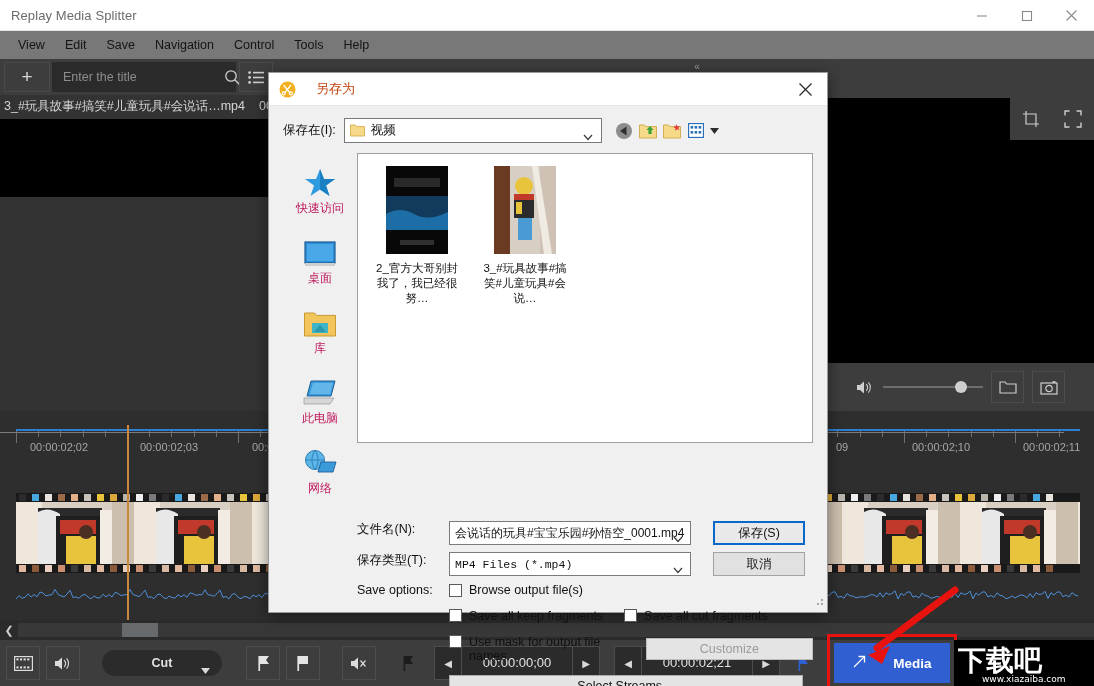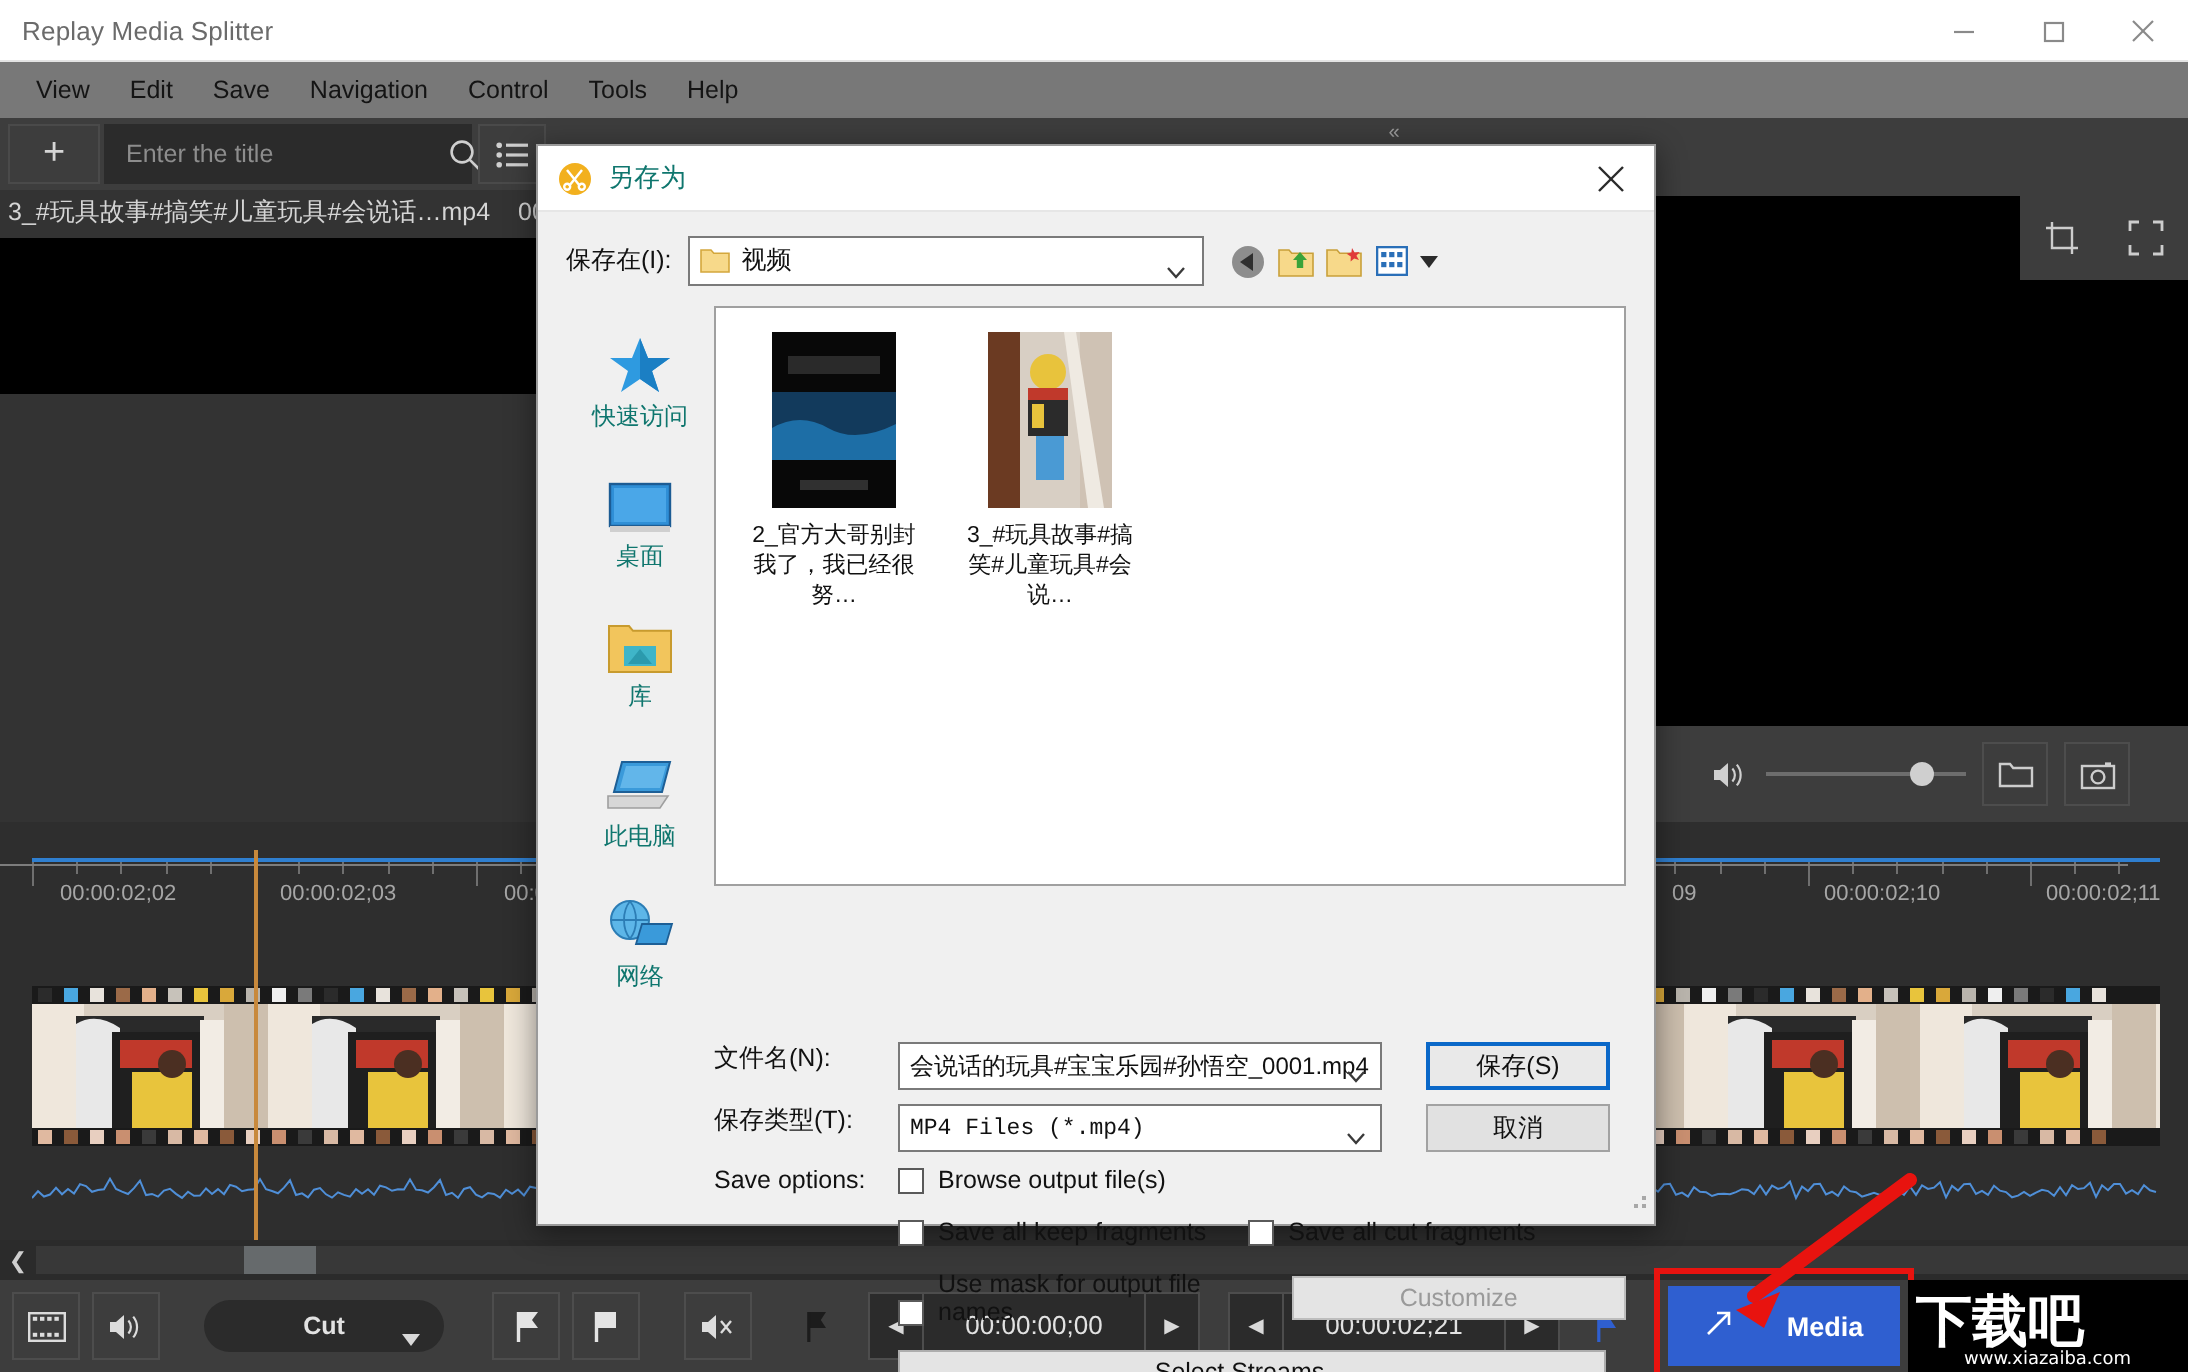--- a/index.html
+++ b/index.html
@@ -202,39 +202,39 @@
   .dialog {
     position: absolute; left: 268px; top: 72px; width: 560px; height: 541px;
     background: #f0f0f0; border: 1px solid #9a9a9a;
     box-shadow: 0 3px 14px rgba(0,0,0,.45);
   }
   .dlg-title {
     height: 33px; background: #fff; display: flex; align-items: center;
     border-bottom: 1px solid #e6e6e6;
   }
   .dlg-title .ico { margin-left: 10px; display: flex; }
-  .dlg-title .txt { margin-left: 8px; font-size: 13px; color: #0f766e; }
+  .dlg-title .txt { margin-left: 20px; font-size: 13px; color: #c2410c; }
   .dlg-close { margin-left: auto; width: 44px; height: 33px; display: flex; align-items: center; justify-content: center; }
 
   .dlg-row-lookin { display: flex; align-items: center; padding: 12px 0 0 14px; }
   .dlg-lbl { font-size: 12.5px; color: #111; }
   .combo {
     height: 25px; background: #fff; border: 1px solid #7a7a7a;
     display: flex; align-items: center; position: relative;
   }
   .combo .folder-ic { margin-left: 5px; display: flex; }
   .combo .cval { margin-left: 6px; font-size: 12.5px; color: #111; }
   .combo .chev { position: absolute; right: 8px; top: 8px; }
   .tb-ic { width: 24px; height: 24px; display: flex; align-items: center; justify-content: center; }
 
   .dlg-main { display: flex; padding: 10px 14px 0 14px; }
   .places { width: 74px; padding-top: 10px; }
   .place { text-align: center; margin-bottom: 16px; }
   .place .pic { height: 34px; display: flex; align-items: flex-end; justify-content: center; }
-  .place .plbl { font-size: 12px; color: #0f766e; margin-top: 3px; }
+  .place .plbl { font-size: 12px; color: #be185d; margin-top: 3px; }
   .filelist {
     flex: 1; height: 290px; background: #fff; border: 1px solid #a0a0a0;
     padding: 12px 0 0 14px; display: flex; gap: 18px; align-items: flex-start;
   }
   .fileitem { width: 90px; text-align: center; }
   .fileitem .thumb { width: 62px; height: 88px; margin: 0 auto; }
   .fileitem .fname {
     font-size: 11.5px; color: #111; margin-top: 7px; line-height: 15px;
     word-break: break-all;
   }
@@ -251,21 +251,21 @@
   .finput .chev { position: absolute; right: 7px; top: 7px; }
   .dbtn {
     width: 92px; height: 24px; background: #e1e1e1; border: 1px solid #a2a2a2;
     font-size: 12.5px; color: #111; display: flex; align-items: center; justify-content: center;
     margin-left: 22px;
   }
   .dbtn.primary { border: 2px solid #0a68c8; background: #e9e9e9; }
 
   .savelbl { font-size: 12.5px; color: #111; }
   .optrow { display: flex; align-items: center; margin-top: 6px; }
-  .cbwrap { display: flex; align-items: flex-end; }
+  .cbwrap { display: flex; align-items: flex-start; }
   .cb {
     width: 13px; height: 13px; border: 1px solid #5a5a5a; background: #fff; flex: none;
   }
   .cbtxt { font-size: 12.5px; color: #111; margin-left: 7px; }
   .greybtn {
     height: 22px; background: #e4e4e4; border: 1px solid #bdbdbd;
     font-size: 12.5px; color: #9a9a9a; display: flex; align-items: center; justify-content: center;
   }
   .greybtn.active { color: #111; border: 1px solid #adadad; }
   .grip { position: absolute; right: 3px; bottom: 2px; }

